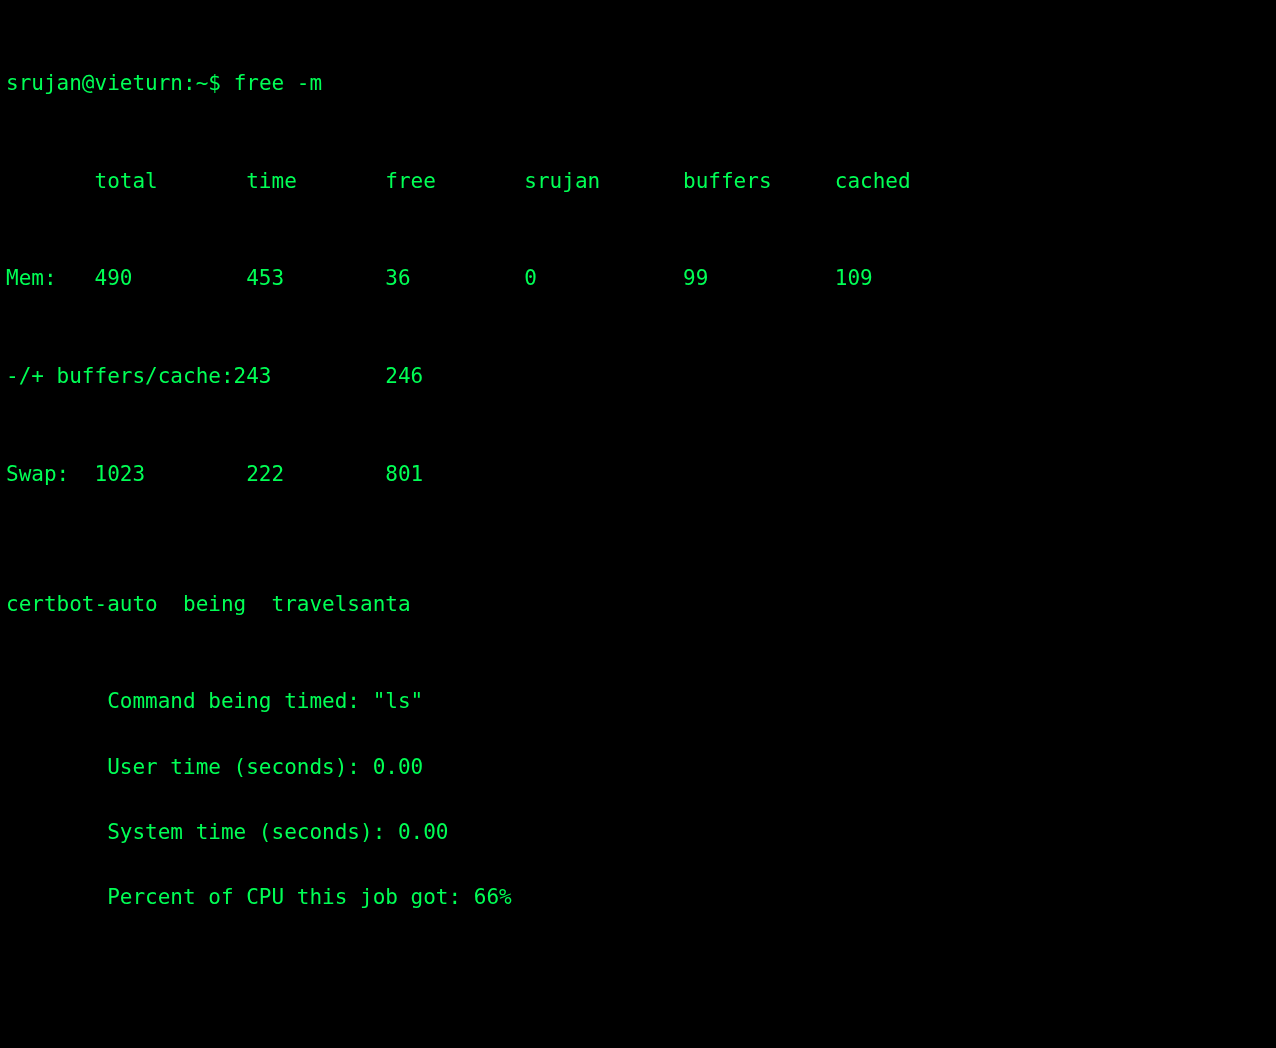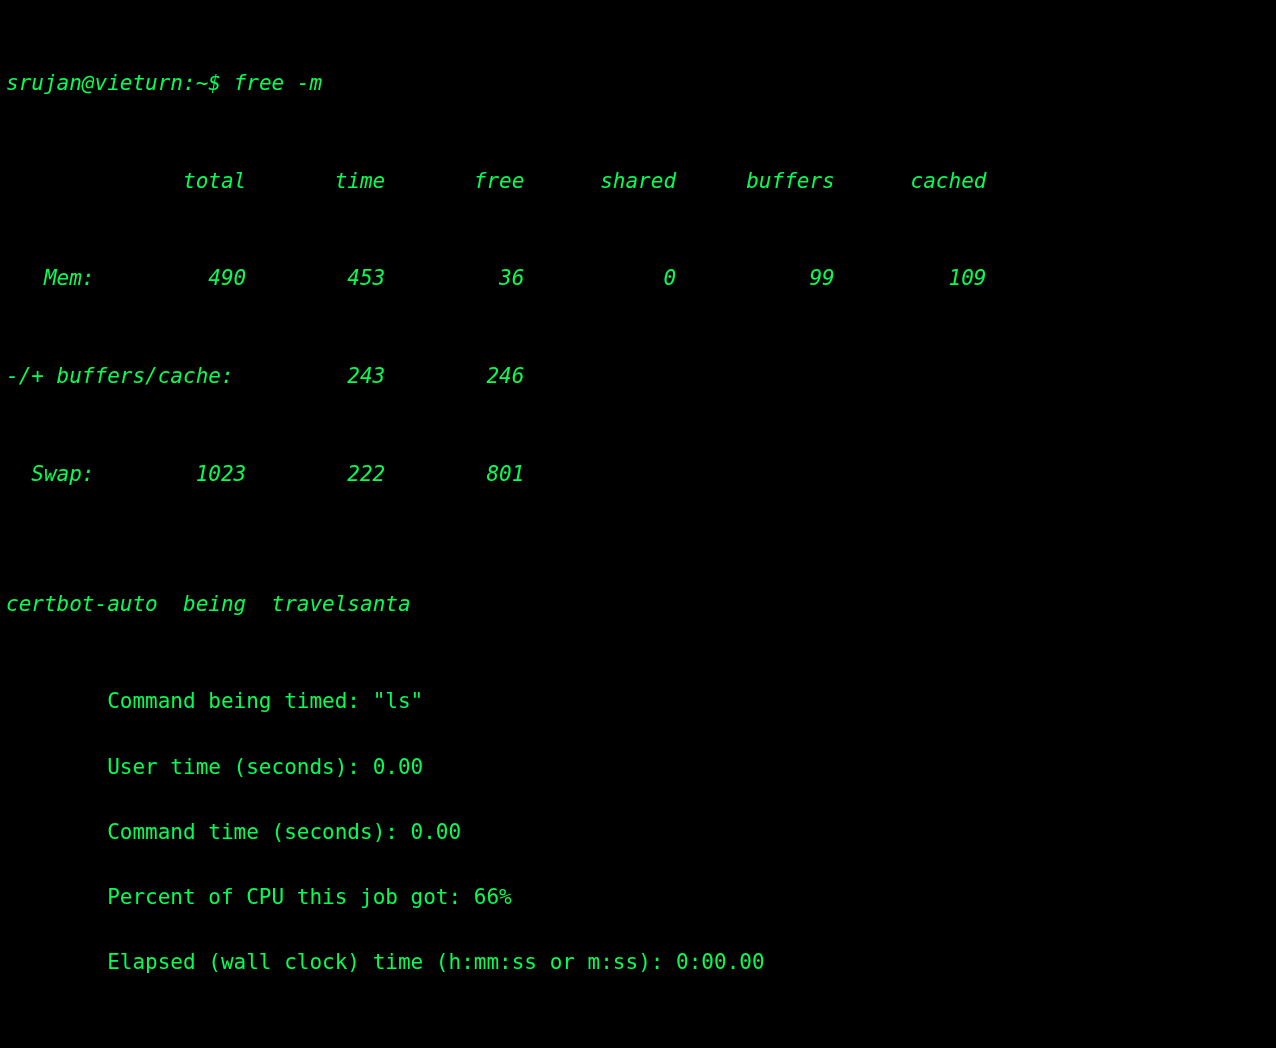--- a/index.html
+++ b/index.html
@@ -11,59 +11,57 @@
     font-size: 21px;
     line-height: 1.55;
     width: 1276px;
     height: 1048px;
     overflow: hidden;
   }
   .terminal {
     padding: 2px 6px;
     white-space: pre;
   }
-  .row { display: block; font-style: italic; }
+  .row { display: block; }
   .hdr span, .mem span, .buf span, .swp span {
     display: inline-block;
-    text-align: right;
   }
   .c-label { width: 7ch; text-align: left; display:inline-block;}
   .c-labelbuf { width: 18ch; text-align:left; display:inline-block;}
   .c1 { width: 12ch; }
   .c2 { width: 11ch; }
   .c3 { width: 11ch; }
   .c4 { width: 12ch; }
   .c5 { width: 12ch; padding-left: 7px; }
   .c6 { width: 12ch; }
   .indent { padding-left: 8ch; display:block;}
   .ls-out span { margin-right: 2ch; margin-top: 30px; }
 </style>
 </head>
 <body>
 
 <div class="terminal">
 
 <span class="row"><span>srujan@vieturn</span><span>:</span><span>~</span><span>$</span> <span>free -m</span></span>
 
-<span class="row hdr"><span class="c-label"></span><span class="c1">total</span><span class="c2">time</span><span class="c3">free</span><span class="c4">shared</span><span class="c5">buffers</span><span class="c6">cached</span></span>
+<span class="row hdr"><span class="c-label"></span><span class="c1">total</span><span class="c2">time</span><span class="c3">free</span><span class="c4">srujan</span><span class="c5">buffers</span><span class="c6">cached</span></span>
 
 <span class="row mem"><span class="c-label">Mem:</span><span class="c1">490</span><span class="c2">453</span><span class="c3">36</span><span class="c4">0</span><span class="c5">99</span><span class="c6">109</span></span>
 
 <span class="row buf"><span class="c-labelbuf">-/+ buffers/cache:</span><span class="c2" style="width:12ch">243</span><span class="c3">246</span></span>
 
 <span class="row swp"><span class="c-label">Swap:</span><span class="c1">1023</span><span class="c2">222</span><span class="c3">801</span></span>
 
 
 <span class="row ls-out"><span>certbot-auto</span><span>being</span><span>travelsanta</span></span>
 
 <span class="indent">Command being timed: "ls"</span>
 <span class="indent">User time (seconds): 0.00</span>
-<span class="indent">Command time (seconds): 0.00</span>
+<span class="indent">System time (seconds): 0.00</span>
 <span class="indent">Percent of CPU this job got: 66%</span>
-<span class="indent">Elapsed (wall clock) time (h:mm:ss or m:ss): 0:00.00</span>
 
 
 
 
 
 
 
 
 
 

